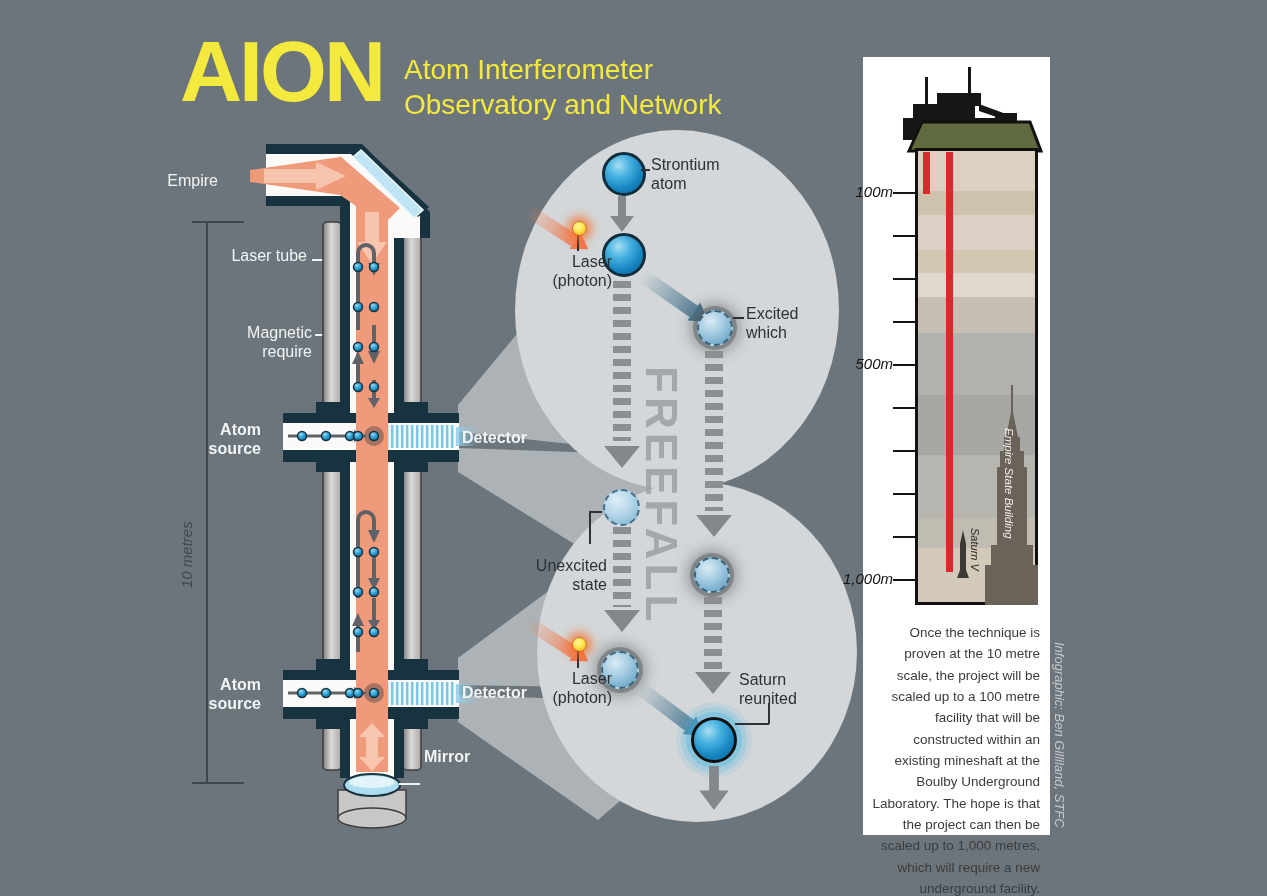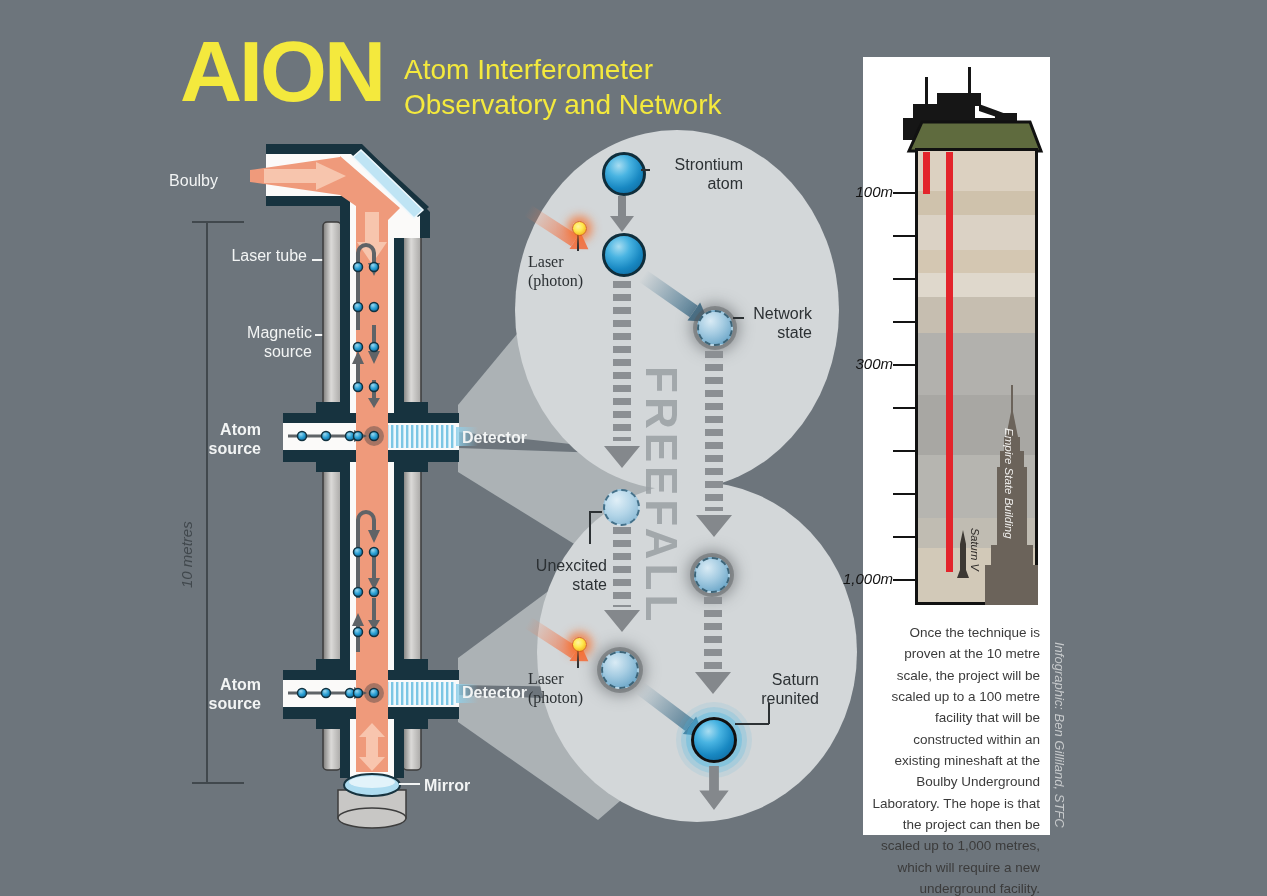--- a/index.html
+++ b/index.html
@@ -5,25 +5,25 @@
   html,body{margin:0;padding:0;background:#555c62;}
   #stage{position:relative;width:1267px;height:896px;background:#6d757c;overflow:hidden;
          font-family:"Liberation Sans", sans-serif;}
   .abs{position:absolute;}
 
   
   #title-aion{left:180px;top:28px;font-size:86px;font-weight:700;letter-spacing:-3px;color:#f4e93d;line-height:1;}
   #title-sub{left:404px;top:52px;font-size:28px;font-weight:400;color:#f4e93d;line-height:1.26;}
 
   
-  .lbl{position:absolute;font-size:16px;line-height:1.18;color:#f2f4f4;text-align:right;}
+  .lbl{position:absolute;font-size:16px;line-height:1.18;color:#f2f4f4;}
   .lbl.right{text-align:right;}
   .lbl.bold{font-weight:700;}
   .lbl.dark{color:#2c3134;font-weight:500;}
-  .lbl.center{text-align:left;font-family:Liberation Serif, serif;}
+  .lbl.center{text-align:right;}
   .leader{position:absolute;background:#f2f4f4;height:1.5px;}
   .leader.dark{background:#2c3134;}
   .leader.v{width:1.5px;}
 
   
   .funnel{position:absolute;background:#b9bfc2;opacity:.82;z-index:1;}
   .circle{position:absolute;background:#d3d7d9;border-radius:50%;z-index:2;}
   #freefall{left:636px;top:366px;height:190px;z-index:3;writing-mode:vertical-rl;
             font-size:44px;font-weight:700;letter-spacing:4px;color:#9aa0a4;opacity:.85;}
 
@@ -240,35 +240,35 @@
       <circle cx="52" cy="553" r="4.5"></circle>
         <circle cx="76" cy="553" r="4.5"></circle>
         <circle cx="100" cy="553" r="4.5"></circle>
       <circle cx="108" cy="553" r="4.5"></circle>
         <circle cx="124" cy="553" r="4.5"></circle>
     </g>
 
     <polygon opacity="0.92" fill="#f8c9b2" points="122,583 135,597 128,597 128,617 135,617 122,631 109,617 116,617 116,597 109,597"></polygon>
   </svg>
 
-  <div class="lbl right" style="left:160px;top:172px;width:58px;">Boulby</div>
+  <div class="lbl right" style="left:160px;top:172px;width:58px;">Empire</div>
 
   <div class="lbl right" style="left:227px;top:247px;width:80px;">Laser tube</div>
   <div class="leader" style="left:312px;top:259px;width:38px;"></div>
 
-  <div class="lbl right" style="left:227px;top:324px;width:85px;">Magnetic source</div>
+  <div class="lbl right" style="left:227px;top:324px;width:85px;">Magnetic require</div>
   <div class="leader" style="left:315px;top:334px;width:20px;"></div>
 
   <div class="lbl right bold" style="left:193px;top:421px;width:68px;">Atom source</div>
   <div class="lbl right bold" style="left:193px;top:676px;width:68px;">Atom source</div>
 
   <div class="lbl bold" style="left:462px;top:429px;white-space:nowrap;z-index:6;">Detector</div>
   <div class="lbl bold" style="left:462px;top:684px;white-space:nowrap;z-index:6;">Detector</div>
 
-  <div class="lbl bold" style="left:424px;top:777px;z-index:6;">Mirror</div>
+  <div class="lbl bold" style="left:424px;top:748px;z-index:6;">Mirror</div>
   <div class="leader" style="left:399px;top:783px;width:21px;z-index:6;"></div>
 
   <div class="bracket" style="left:206px;top:222px;width:1.5px;height:561px;"></div>
   <div class="bracket" style="left:192px;top:221px;width:52px;height:1.5px;"></div>
   <div class="bracket" style="left:192px;top:782px;width:52px;height:1.5px;"></div>
   <div class="abs" id="ten-metres">10 metres</div>
 
   <div class="sphere vivid" style="left:602px;top:152px;width:44px;height:44px;"></div>
   <div class="lbl dark" style="left:651px;top:156px;width:92px;z-index:4;">Strontium atom</div>
   <div class="leader dark" style="left:641px;top:169px;width:9px;z-index:4;"></div>
@@ -284,21 +284,21 @@
   </div>
   <div class="photon-dot" style="left:572px;top:221px;"></div>
   <div class="lbl dark center" style="left:528px;top:253px;width:84px;z-index:4;">Laser (photon)</div>
   <div class="leader dark v" style="left:577px;top:234px;height:17px;z-index:4;"></div>
 
   <div class="blue-arrow" style="left:643px;top:265px;transform:rotate(35deg);">
     <div class="ba-shaft"></div>
       <div class="ba-head"></div>
   </div>
   <div class="sphere hazy" style="left:697px;top:310px;width:36px;height:36px;"></div>
-  <div class="lbl dark" style="left:746px;top:305px;width:66px;z-index:4;">Network state</div>
+  <div class="lbl dark" style="left:746px;top:305px;width:66px;z-index:4;">Excited which</div>
   <div class="leader dark" style="left:733px;top:317px;width:11px;z-index:4;"></div>
 
   <div class="trail" style="left:613px;top:281px;height:160px;"></div>
   <div class="trail-head" style="left:604px;top:446px;"></div>
   <div class="trail" style="left:705px;top:351px;height:160px;"></div>
   <div class="trail-head" style="left:696px;top:515px;"></div>
 
   <div class="sphere pale" style="left:603px;top:489px;width:37px;height:37px;"></div>
   <div class="lbl dark right" style="left:527px;top:557px;width:80px;z-index:4;">Unexcited state</div>
   <div class="leader dark v" style="left:589px;top:511px;height:33px;z-index:4;"></div>
@@ -371,21 +371,21 @@
   <div class="tick" style="left:893px;top:278px;"></div>
   <div class="tick" style="left:893px;top:321px;"></div>
   <div class="tick" style="left:893px;top:364px;"></div>
   <div class="tick" style="left:893px;top:407px;"></div>
   <div class="tick" style="left:893px;top:450px;"></div>
   <div class="tick" style="left:893px;top:493px;"></div>
   <div class="tick" style="left:893px;top:536px;"></div>
   <div class="tick" style="left:893px;top:579px;"></div>
 
   <div class="depth-lbl" style="left:838px;top:183px;">100m</div>
-  <div class="depth-lbl" style="left:838px;top:355px;">300m</div>
+  <div class="depth-lbl" style="left:838px;top:355px;">500m</div>
   <div class="depth-lbl" style="left:838px;top:570px;">1,000m</div>
 
   <div class="redbar" style="left:923px;top:152px;height:42px;"></div>
   <div class="redbar" style="left:946px;top:152px;height:420px;"></div>
 
   <svg class="abs" style="left:985px;top:385px;z-index:3;" width="53" height="220" viewBox="0 0 53 220">
     <g fill="#6b635a">
       <rect x="26" y="0" width="2" height="28"></rect>
       <polygon points="27,22 21,52 33,52"></polygon>
       <rect x="19" y="52" width="16" height="14"></rect>

